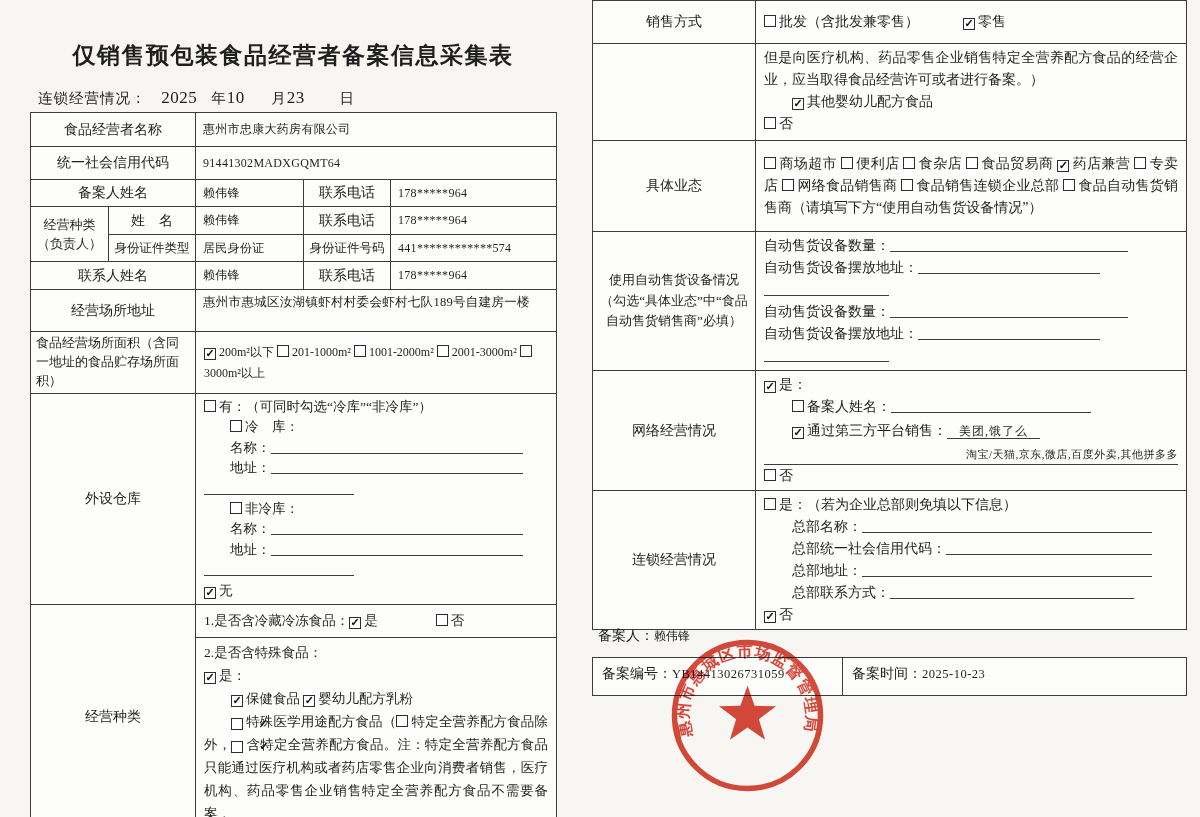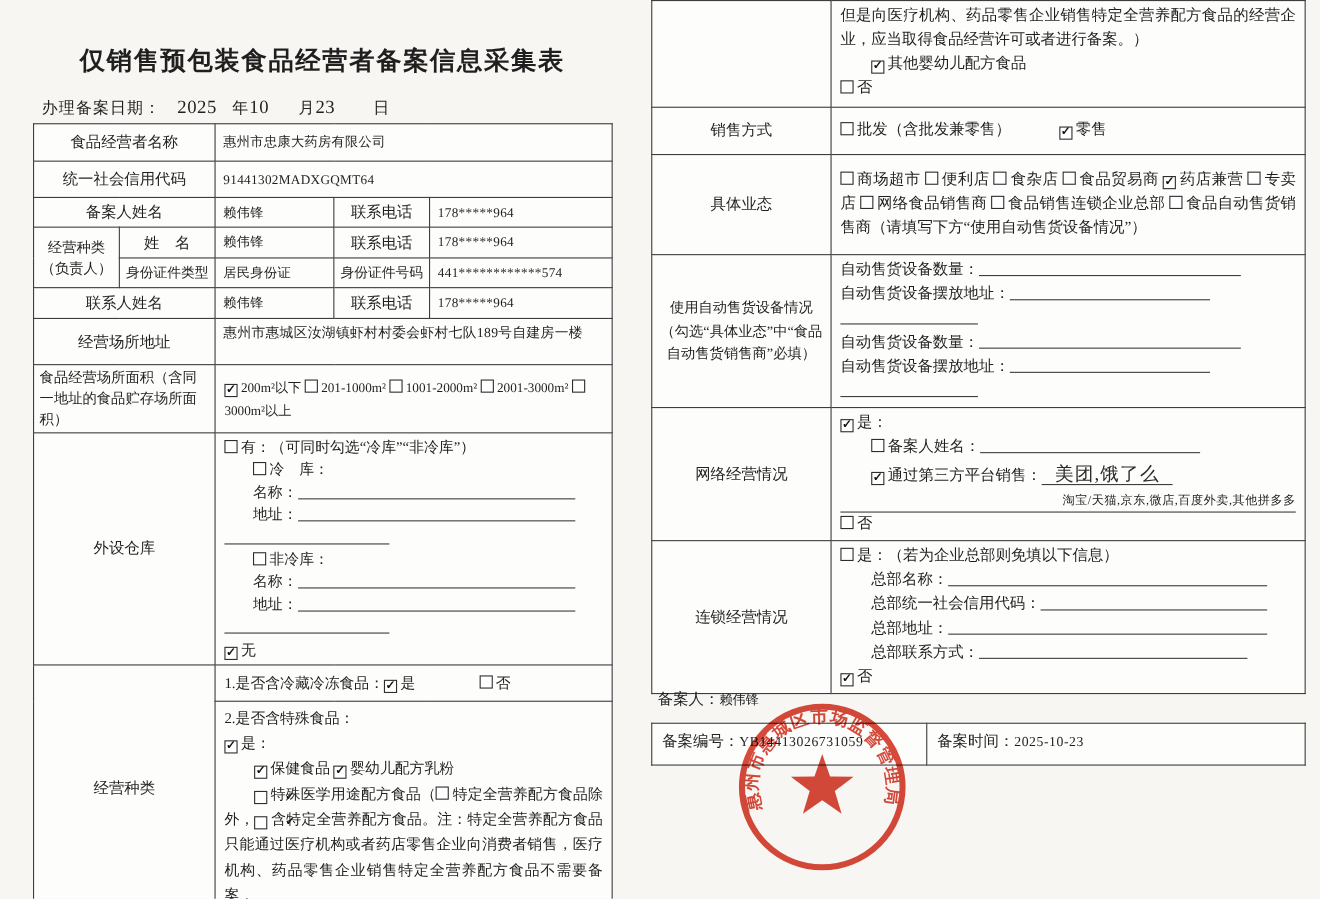--- a/index.html
+++ b/index.html
@@ -28,37 +28,37 @@
   #title{left:30px;top:40px;width:526px;text-align:center;font-size:23px;
          font-weight:bold;letter-spacing:1.5px}
   #dateline{left:38px;top:88px;font-size:14.5px;letter-spacing:1px}
   #dateline .num{font-size:17px;letter-spacing:.5px}
   #ltable{left:30px;top:112px;width:526px}
   #rtable{left:592px;top:0px;width:594px}
   #btable{left:592px;top:657px;width:594px}
   #btable td{vertical-align:top;padding:7px 9px;font-size:14px;text-align:left}
   #filerline{left:598px;top:627px;font-size:14px}
   #filerline .num{font-size:12px}
-  .fillval{font-size:17px;border-bottom:1.2px solid #3d3d3d;padding:0 12px;
+  .fillval{font-size:12px;border-bottom:1.2px solid #3d3d3d;padding:0 12px;
            letter-spacing:1px;color:#2a2a2a}
   .plat{font-size:11px;border-bottom:1.2px solid #3d3d3d;line-height:20px;
         letter-spacing:.5px;text-align:right}
   .numv{font-size:12.5px;letter-spacing:.5px}
   #stamp{left:660px;top:628px;mix-blend-mode:multiply;opacity:.92}
   .sp40{display:inline-block;width:44px}
   .sp56{display:inline-block;width:58px}
   .q2p{font-size:13.5px;line-height:23px}
 </style>
 </head>
 <body>
 
 <div class="abs" id="title">仅销售预包装食品经营者备案信息采集表</div>
 
 <div class="abs" id="dateline">
-  <span>办理备案日期：</span>
+  <span>连锁经营情况：</span>
   <span class="num" style="margin:0 14px 0 10px">2025</span><span>年</span><span class="num">10</span>
   <span style="display:inline-block;width:22px"></span><span>月</span><span class="num">23</span>
   <span style="display:inline-block;width:30px"></span><span>日</span>
 </div>
 
 <table class="abs" id="ltable">
   <colgroup>
       <col style="width:78px">
       <col style="width:87px">
       <col style="width:108px">
@@ -146,32 +146,32 @@
   </tr>
 </tbody>
   </table>
 
 <table class="abs" id="rtable">
   <colgroup>
       <col style="width:163px">
       <col style="width:431px">
     </colgroup>
   <tbody>
-      <tr style="height:97px">
+      <tr style="height:43px">
+    <td class="lab">销售方式</td>
+    <td class="cellpad">
+      <div class="ln2"><span class="cb"></span><span>批发（含批发兼零售）</span><span class="sp40"></span><span class="cb checked">✓</span><span>零售</span></div>
+    </td>
+  </tr>
+  <tr style="height:97px">
     <td></td>
     <td class="cellpad" style="vertical-align:top">
       <p class="ln2 just">但是向医疗机构、药品零售企业销售特定全营养配方食品的经营企业，应当取得食品经营许可或者进行备案。）</p>
       <div class="ln2" style="padding-left:2em"><span class="cb checked">✓</span><span>其他婴幼儿配方食品</span></div>
       <div class="ln2"><span class="cb"></span><span>否</span></div>
-    </td>
-  </tr>
-  <tr style="height:43px">
-    <td class="lab">销售方式</td>
-    <td class="cellpad">
-      <div class="ln2"><span class="cb"></span><span>批发（含批发兼零售）</span><span class="sp40"></span><span class="cb checked">✓</span><span>零售</span></div>
     </td>
   </tr>
   <tr style="height:91px">
     <td class="lab">具体业态</td>
     <td class="cellpad">
       <p class="ln2 just">
         <span class="opt"><span class="cb"></span><span>商场超市</span></span>
         <span class="opt"><span class="cb"></span><span>便利店</span></span>
         <span class="opt"><span class="cb"></span><span>食杂店</span></span>
         <span class="opt"><span class="cb"></span><span>食品贸易商</span></span>

